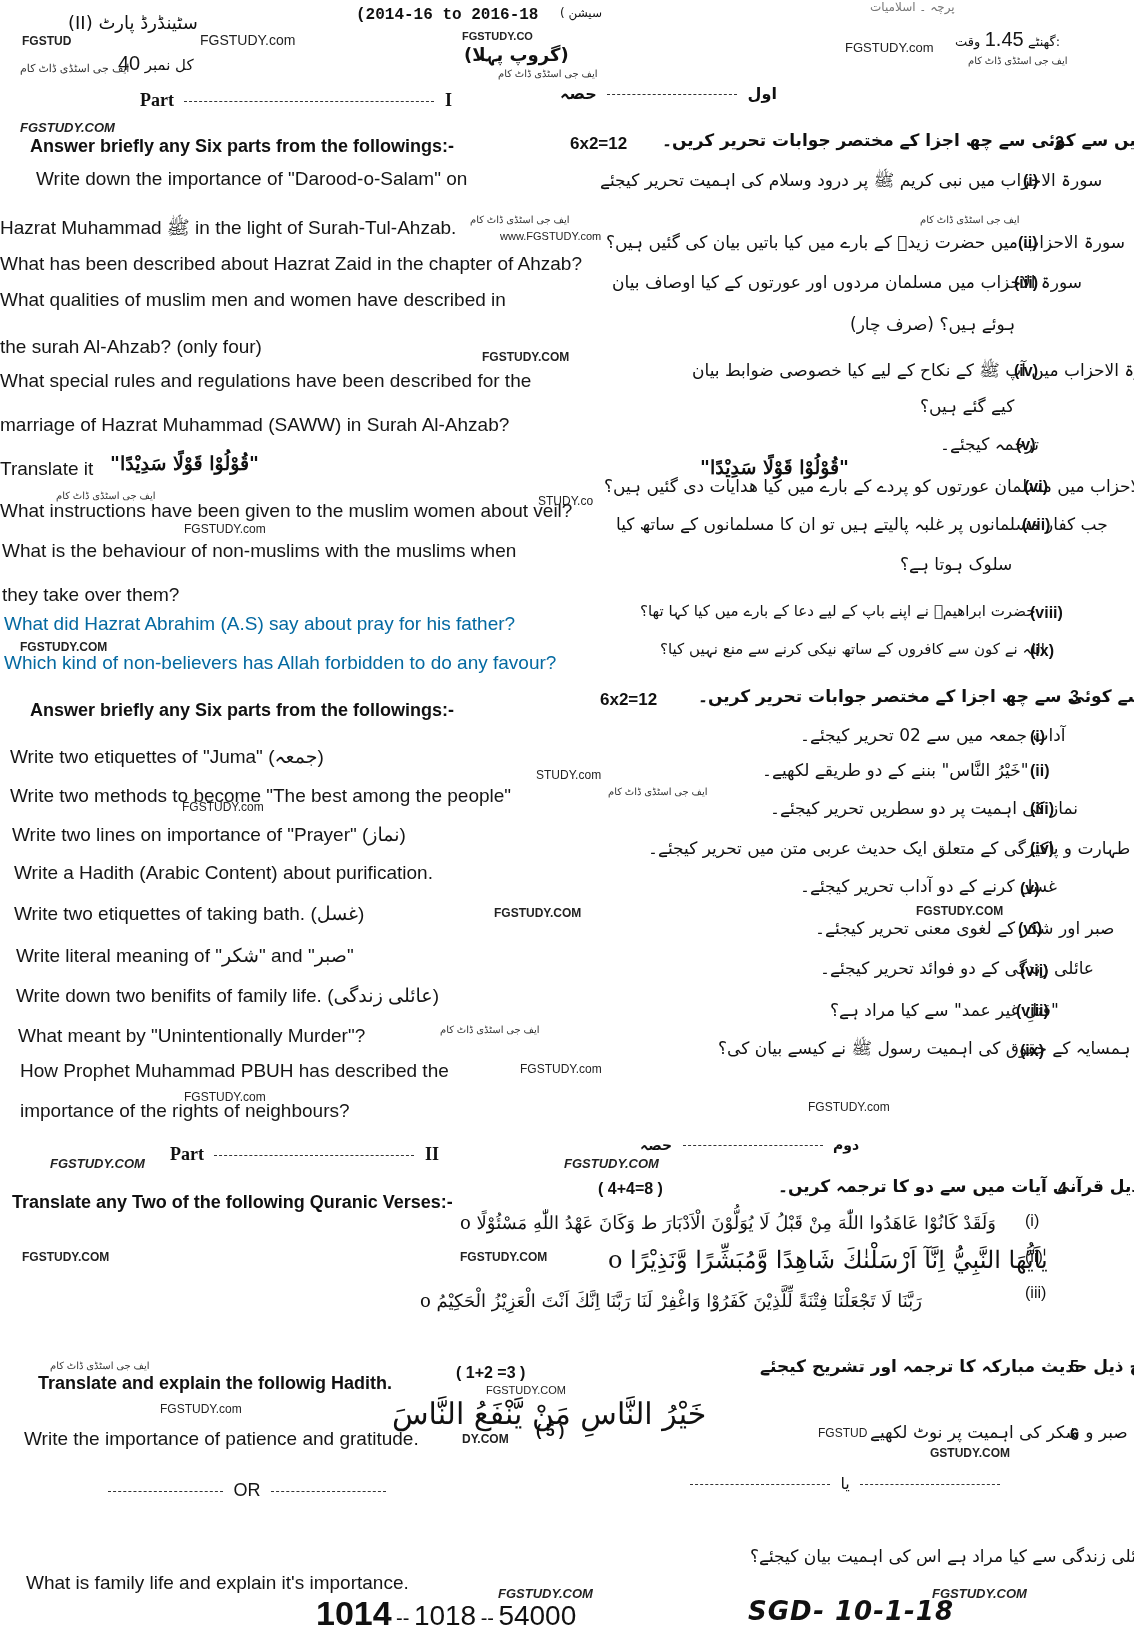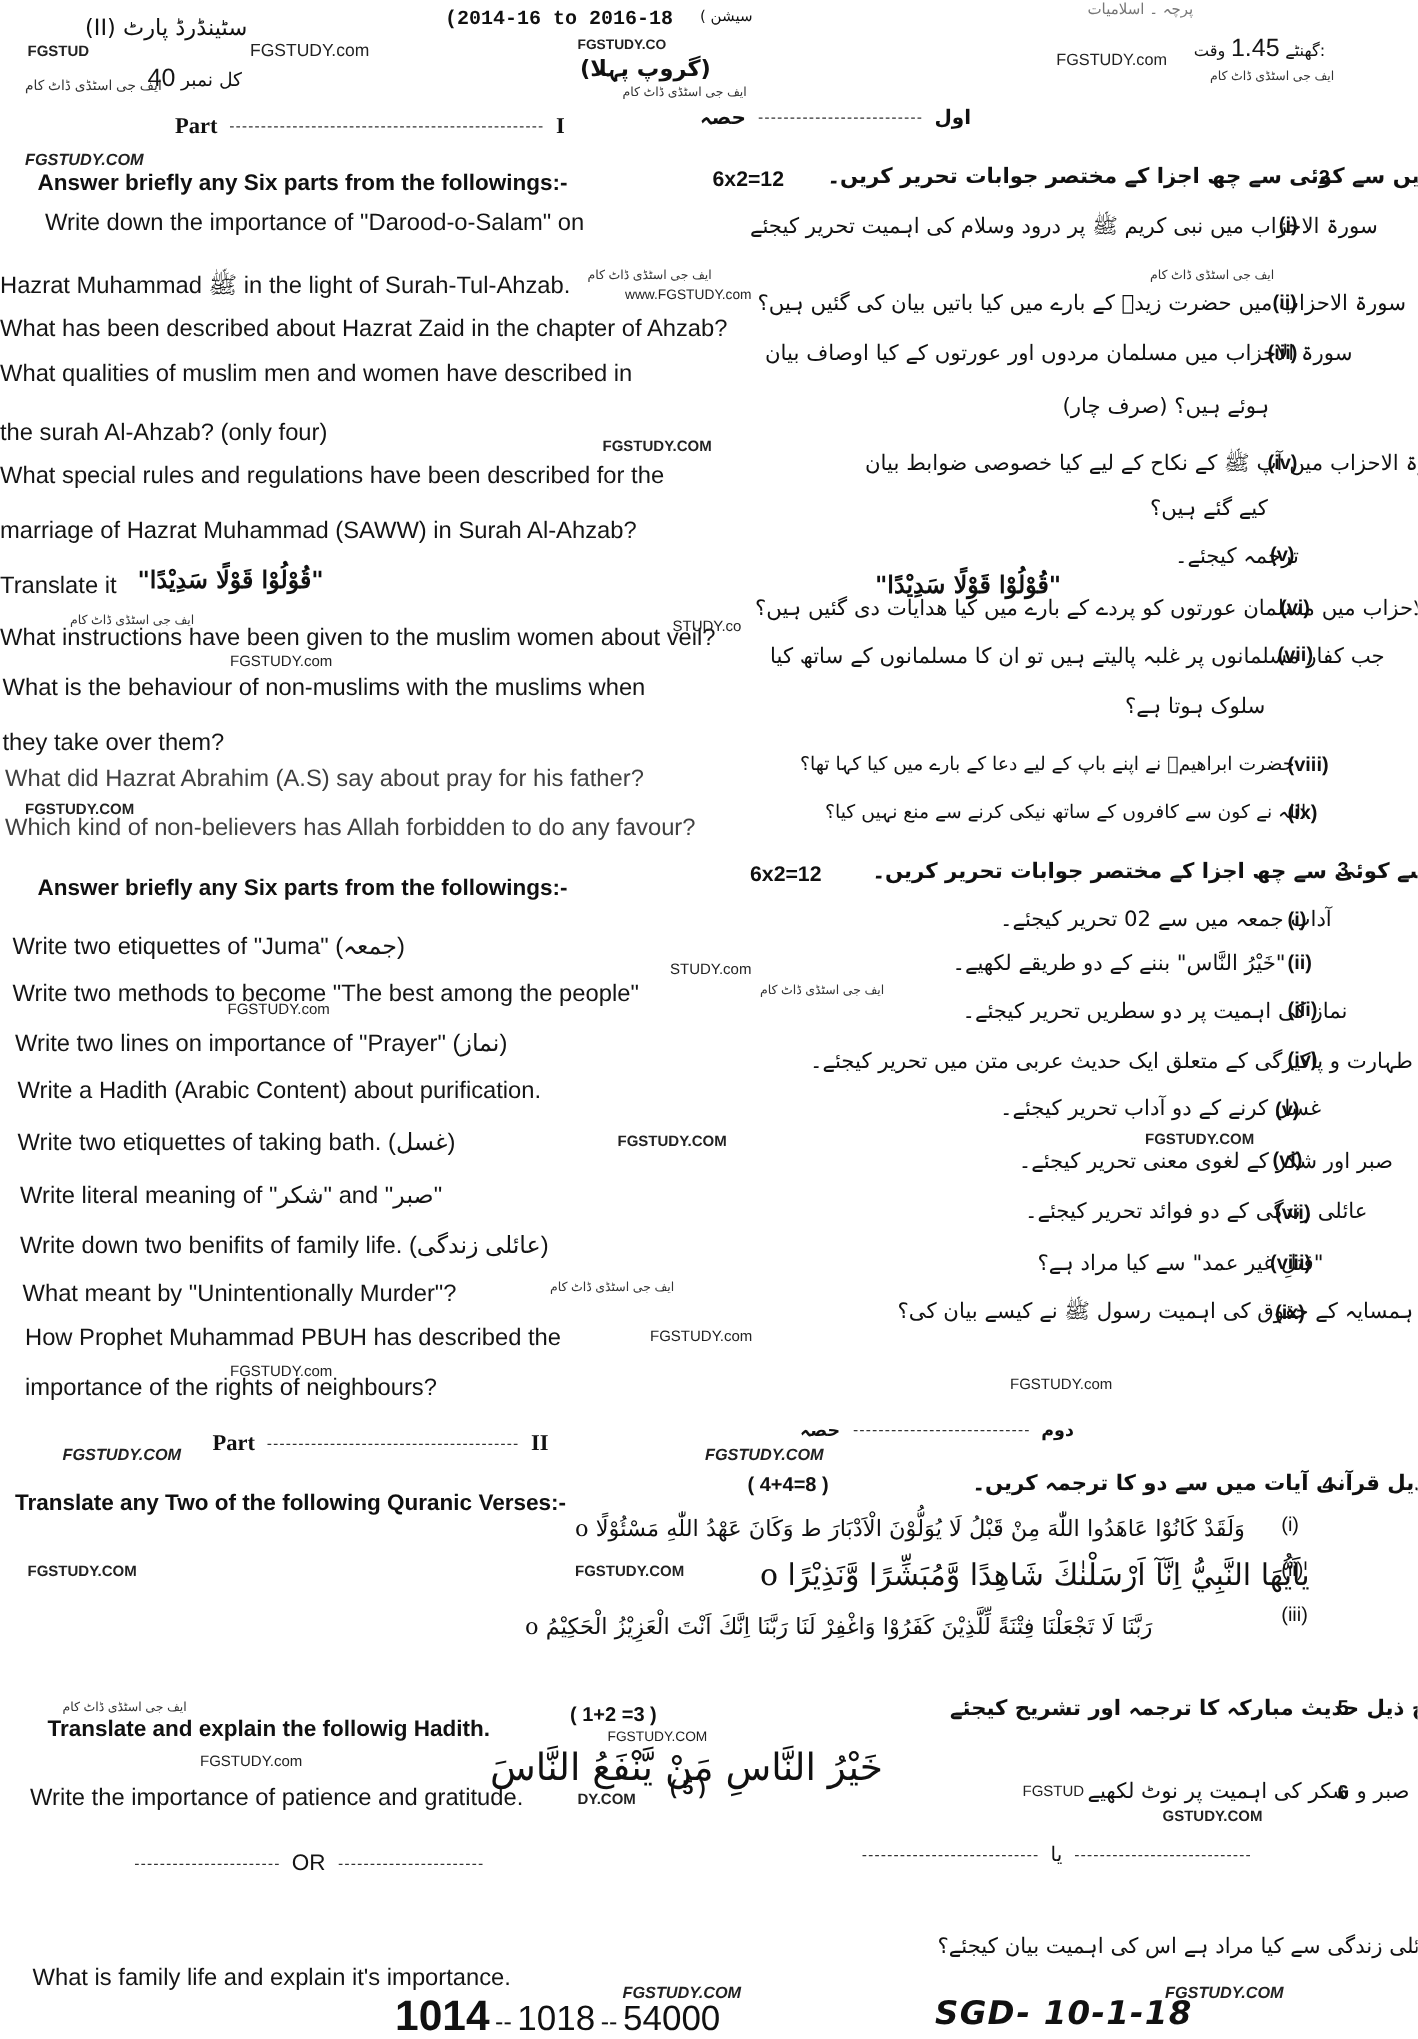--- a/index.html
+++ b/index.html
@@ -1,20 +1,20 @@
 <!DOCTYPE html>
 <html><head>
 <meta charset="utf-8">
 <style>
   html, body { margin: 0; padding: 0; background: #ffffff; }
   body { width: 1134px; height: 1631px; position: relative; overflow: hidden;
          font-family: "Liberation Sans", sans-serif; color: #111; }
   .abs { position: absolute; white-space: nowrap; }
   .en { font-family: "Liberation Sans", sans-serif; font-size: 19px; color: #151515; }
-  .en-light { color: #404040; }
+  .en-light { color: #0369a1; }
   .ur { font-family: "DejaVu Sans", sans-serif; font-size: 17px; direction: rtl; color: #111; }
   .ur-small { font-size: 10px; color: #333; direction: rtl; }
   .wm { font-family: "Liberation Sans", sans-serif; font-size: 12px; color: #222; }
   .wm-b { font-family: "Liberation Sans", sans-serif; font-size: 12px; font-weight: bold; color: #222; }
   .wm-bi { font-family: "Liberation Sans", sans-serif; font-size: 13px; font-weight: bold; font-style: italic; color: #222; }
   .heading { font-family: "Liberation Sans", sans-serif; font-weight: bold; font-size: 18px; color: #111; }
   .serif-part { font-family: "Liberation Serif", serif; font-weight: bold; font-size: 18px; }
   .num { font-family: "Liberation Sans", sans-serif; font-weight: bold; font-size: 16px; }
   .mark { font-family: "Liberation Sans", sans-serif; font-weight: bold; font-size: 17px; }
   .mono { font-family: "Liberation Mono", monospace; font-size: 15px; }

